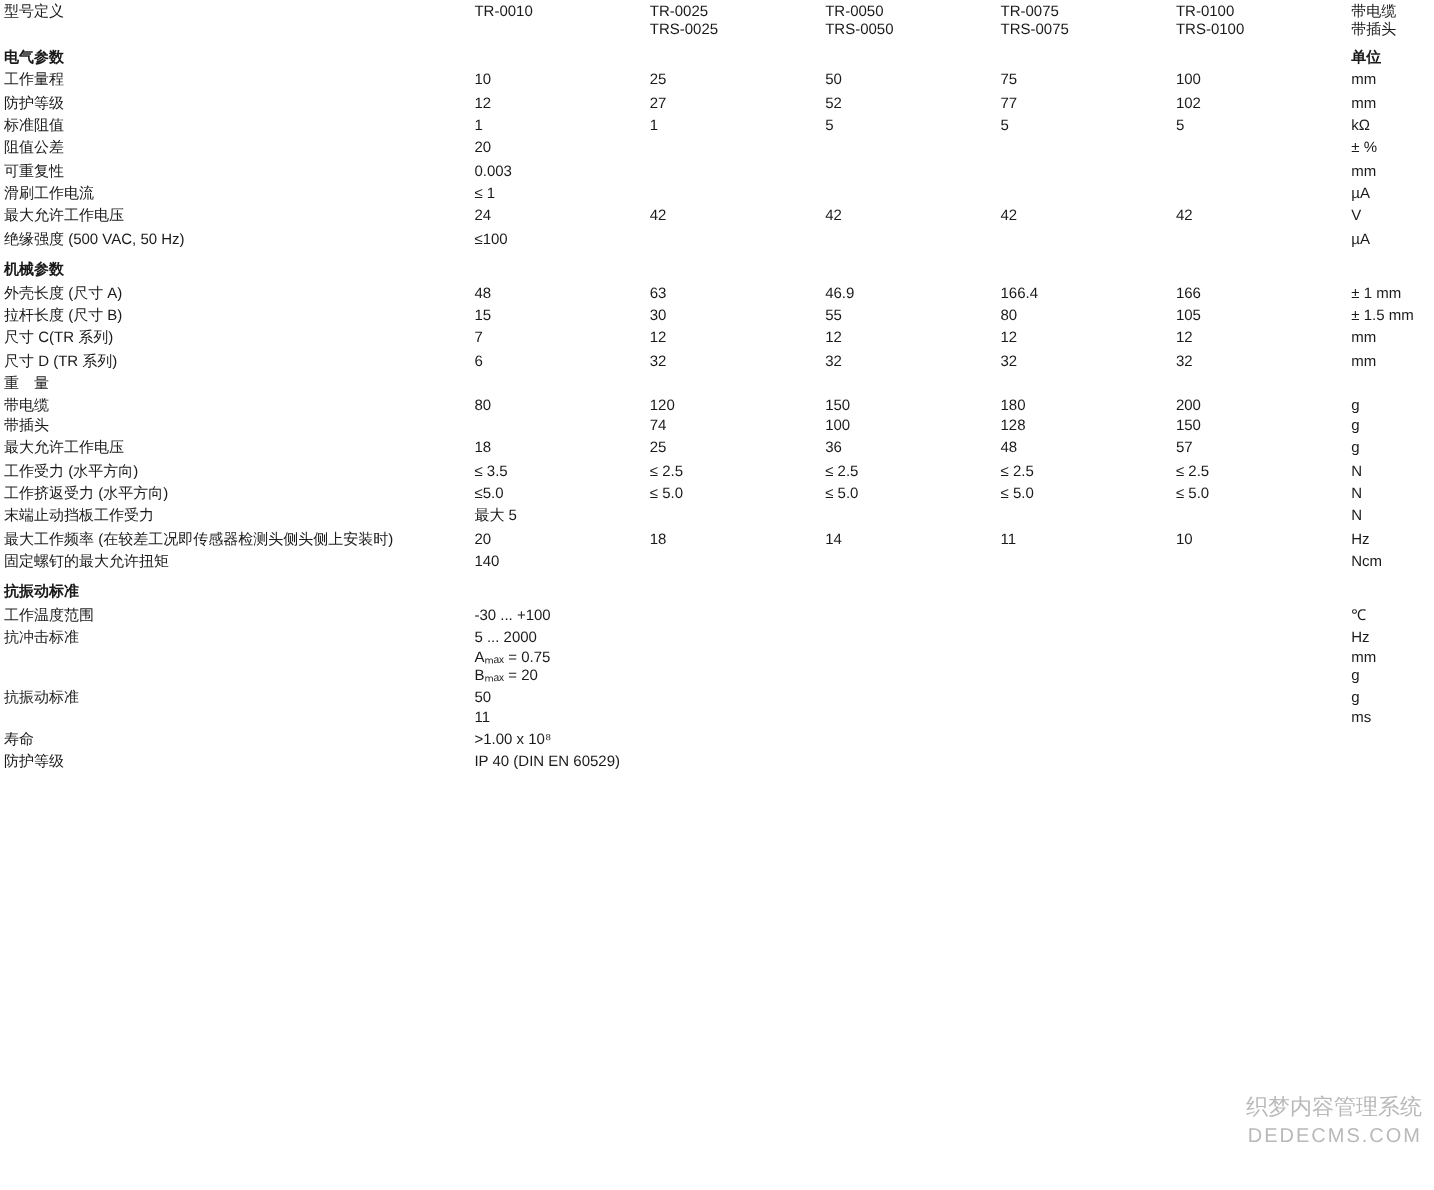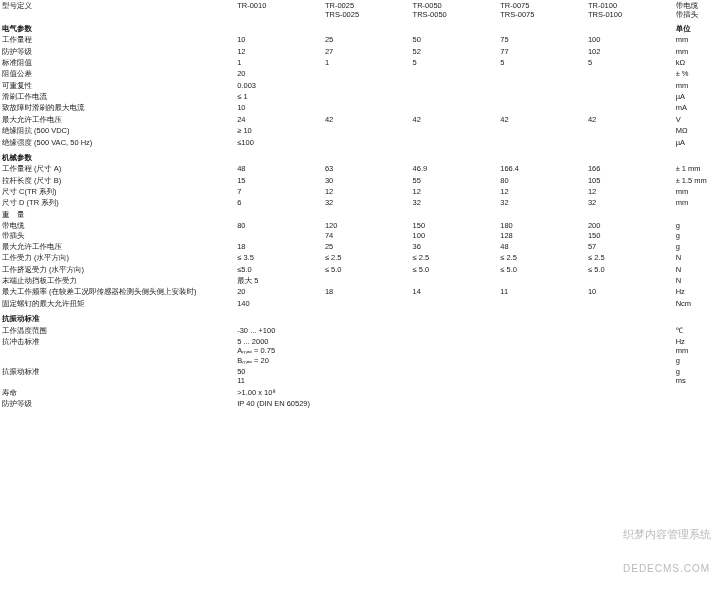--- a/index.html
+++ b/index.html
@@ -48,31 +48,30 @@
     padding-top: 2px;
     padding-bottom: 4px;
   }
   .unitcol { }
   .sp { height: 4px; font-size: 0; line-height: 0; }
   .multi { white-space: pre-line; }
   .watermark {
     position: absolute;
     right: 6px;
     bottom: 20px;
-    text-align: left;
+    text-align: right;
     color: #b9b9b9;
     font-size: 11px;
     line-height: 1.35;
     pointer-events: none;
     user-select: none;
   }
   .watermark .wm2 {
     letter-spacing: 1px;
     font-size: 10px;
-    margin-top: 20px;
   }
 </style>
 </head>
 <body>
 
 <table id="spec-table">
   <colgroup>
     <col class="c-label">
     <col class="c-v">
       <col class="c-v">
@@ -156,47 +155,29 @@
       <tr>
         <td class="multi">滑刷工作电流</td>
         <td class="multi">≤ 1</td>
         <td class="multi"></td>
         <td class="multi"></td>
         <td class="multi"></td>
         <td class="multi"></td>
         <td class="multi unitcol">µA</td>
       </tr>
       <tr>
-        <td class="multi">致故障时滑刷的最大电流</td>
-        <td class="multi">10</td>
-        <td class="multi"></td>
-        <td class="multi"></td>
-        <td class="multi"></td>
-        <td class="multi"></td>
-        <td class="multi unitcol">mA</td>
-      </tr>
-      <tr>
         <td class="multi">最大允许工作电压</td>
         <td class="multi">24</td>
         <td class="multi">42</td>
         <td class="multi">42</td>
         <td class="multi">42</td>
         <td class="multi">42</td>
         <td class="multi unitcol">V</td>
       </tr>
       <tr>
-        <td class="multi">绝缘阻抗 (500 VDC)</td>
-        <td class="multi">≥ 10</td>
-        <td class="multi"></td>
-        <td class="multi"></td>
-        <td class="multi"></td>
-        <td class="multi"></td>
-        <td class="multi unitcol">MΩ</td>
-      </tr>
-      <tr>
         <td class="multi">绝缘强度 (500 VAC, 50 Hz)</td>
         <td class="multi">≤100</td>
         <td class="multi"></td>
         <td class="multi"></td>
         <td class="multi"></td>
         <td class="multi"></td>
         <td class="multi unitcol">µA</td>
       </tr>
       <tr class="sp">
         <td colspan="7"></td>
@@ -204,21 +185,21 @@
       <tr class="section">
         <td>机械参数</td>
         <td></td>
         <td></td>
         <td></td>
         <td></td>
         <td></td>
         <td></td>
       </tr>
       <tr>
-        <td class="multi">工作量程 (尺寸 A)</td>
+        <td class="multi">外壳长度 (尺寸 A)</td>
         <td class="multi">48</td>
         <td class="multi">63</td>
         <td class="multi">46.9</td>
         <td class="multi">166.4</td>
         <td class="multi">166</td>
         <td class="multi unitcol">± 1 mm</td>
       </tr>
       <tr>
         <td class="multi">拉杆长度 (尺寸 B)</td>
         <td class="multi">15</td>

